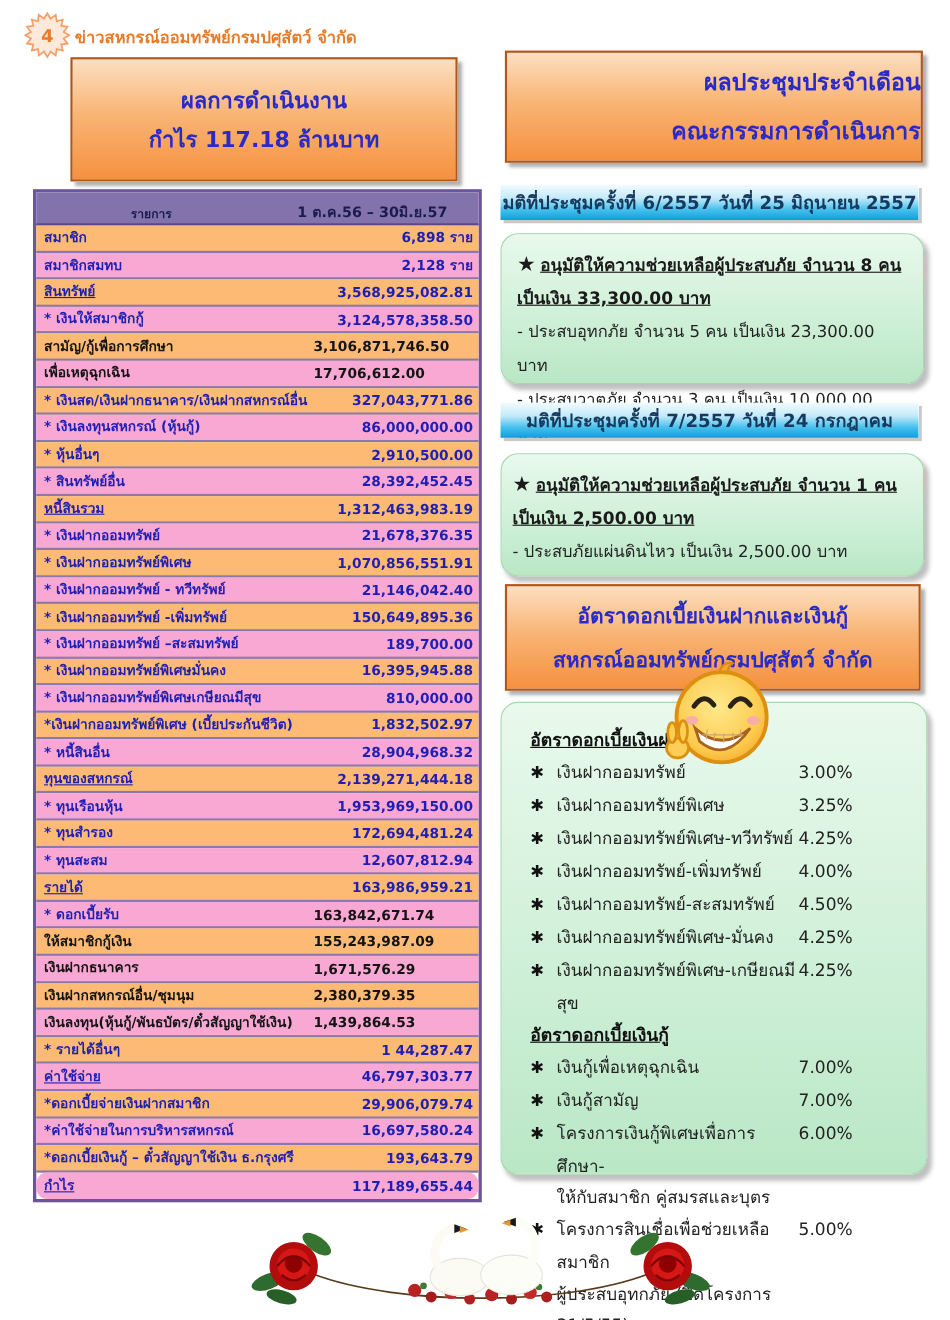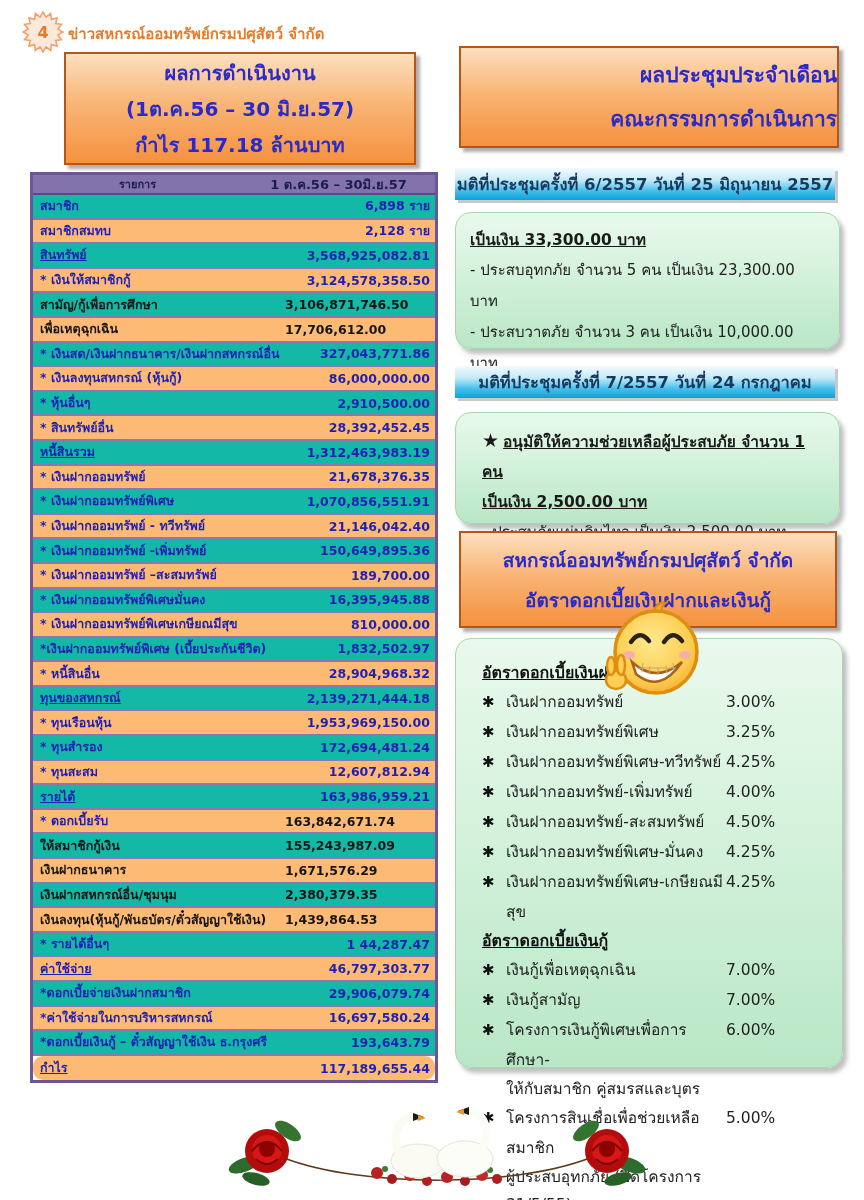--- a/index.html
+++ b/index.html
@@ -21,27 +21,27 @@
     box-shadow:4px 4px 3px rgba(110,110,110,.55);
     display:flex; flex-direction:column; justify-content:center; align-items:center;
     color:#2a2ac8; font-weight:bold; text-align:center; }
   .ob-left   { left:64px;  top:52px;  width:352px; height:113px; font-size:20px; line-height:36px; }
   .ob-right1 { left:459px; top:46px;  width:380px; height:102px; font-size:21px; line-height:44px;align-items:flex-end; }
   .ob-right2 { left:459px; top:531px; width:378px; height:97px;  font-size:19px; line-height:40px; }
 
   
   .fin-table { position:absolute; left:30px; top:172px; width:408px;
     border:3px solid #6c5697; background:#fff; }
-  .fin-head { display:flex; height:20px; background:#8273ac; border-bottom:2px solid #5d4788;
-    color:#1b1b4f; font-weight:bold; align-items:center; }
+  .fin-head { display:flex; height:30px; background:#8273ac; border-bottom:2px solid #5d4788;
+    color:#1b1b4f; font-weight:bold; align-items:flex-end; }
   .fh-col1 { flex:0 0 52%; text-align:center; font-size:11px; }
   .fh-col2 { flex:1; text-align:center; font-size:13px; }
-  .fin-row { position:relative; height:24.6px; border-bottom:2px solid #8b78b0; background:#fdba74; }
+  .fin-row { position:relative; height:24.6px; border-bottom:2px solid #8b78b0; background:#f9a8d4; }
   .fin-row:last-child { border-bottom:none;border-radius:10px; }
-  .fin-row.alt { background:#14b8a6; }
+  .fin-row.alt { background:#fdba74; }
   .fr-label { position:absolute; left:7px; top:0; height:100%; display:flex; align-items:center;
     font-size:12.5px; font-weight:bold; white-space:nowrap; }
   .fr-label.blue  { color:#1f1fb4; }
   .fr-label.black { color:#141414; }
   .fr-label.und   { text-decoration:underline; }
   .fr-mid { position:absolute; left:252px; top:0; height:100%; display:flex; align-items:center;
     color:#141414; font-size:12.5px; font-weight:bold; white-space:nowrap; }
   .fr-val { position:absolute; right:5px; top:0; height:100%; display:flex; align-items:center;
     color:#1f1fb4; font-size:12.5px; font-weight:bold; white-space:nowrap; }
 
@@ -52,21 +52,21 @@
     display:flex; align-items:center; justify-content:center;
     color:#17395e; font-size:16.5px; font-weight:bold; }
   .bar1 { top:168px; }
   .bar2 { top:366px; }
 
   
   .green-box { position:absolute; border-radius:16px; border:1px solid #a5d6ae;
     background:linear-gradient(180deg,#e9f9ec 0%,#cdefd6 60%,#b9e7c6 100%);
     box-shadow:4px 5px 4px rgba(140,140,140,.55); color:#1a1a1a; }
   .gb1 { left:455px; top:212px; width:385px; height:137px; padding:12px 14px; }
-  .gb2 { left:455px; top:412px; width:385px; height:112px; padding:12px 26px; }
+  .gb2 { left:455px; top:412px; width:385px; height:112px; padding:12px 10px; }
   .gb3 { left:455px; top:638px; width:388px; height:430px; padding:20px 16px 10px 26px; }
   .gb-head { font-size:15.5px; font-weight:bold; line-height:30px; }
   .gb-head .star { font-size:19px; text-decoration:none; display:inline-block; margin-right:4px; }
   .gb-head u { text-decoration:underline; }
   .gb-line { font-size:15px; line-height:31px; color:#222; }
 
   
   .rate-section { font-size:16px; font-weight:bold; text-decoration:underline; line-height:28px; color:#111; }
   .rate-item { display:flex; align-items:flex-start; line-height:30px; font-size:15.5px; color:#222; }
   .rate-item .bullet { flex:0 0 24px; font-size:15px; color:#111; }
@@ -85,21 +85,20 @@
   <div class="masthead-badge">
     <svg width="42" height="42" viewBox="0 0 40 40">
       <polygon points="39,20 34.2,22.8 37.6,27.3 32.1,28.1 33.4,33.4 28.1,32.1 27.3,37.6 22.8,34.2 20,39 17.2,34.2 12.7,37.6 11.9,32.1 6.6,33.4 7.9,28.1 2.4,27.3 5.8,22.8 1,20 5.8,17.2 2.4,12.7 7.9,11.9 6.6,6.6 11.9,7.9 12.7,2.4 17.2,5.8 20,1 22.8,5.8 27.3,2.4 28.1,7.9 33.4,6.6 32.1,11.9 37.6,12.7 34.2,17.2" fill="#fce9da" stroke="#f0a06c" stroke-width="1.5"></polygon>
     </svg>
     <div class="num">4</div>
   </div>
   <div class="masthead-title">ข่าวสหกรณ์ออมทรัพย์กรมปศุสัตว์ จำกัด</div>
 
   <div class="orange-box ob-left">
     <div>ผลการดำเนินงาน</div>
-    <div>(1ต.ค.56 – 30 มิ.ย.57)</div>
     <div>กำไร 117.18 ล้านบาท</div>
   </div>
 
   <div class="fin-table">
     <div class="fin-head">
       <div class="fh-col1">รายการ</div>
       <div class="fh-col2">1 ต.ค.56 – 30มิ.ย.57</div>
     </div>
     <div>
         <div class="fin-row alt">
@@ -286,40 +285,41 @@
   </div>
 
   <div class="orange-box ob-right1">
     <div>ผลประชุมประจำเดือน</div>
     <div>คณะกรรมการดำเนินการ</div>
   </div>
 
   <div class="blue-bar bar1">มติที่ประชุมครั้งที่ 6/2557 วันที่ 25 มิถุนายน 2557</div>
 
   <div class="green-box gb1">
+    <div class="gb-head"><span class="star">★</span><u>อนุมัติให้ความช่วยเหลือผู้ประสบภัย จำนวน 8 คน</u></div>
     <div class="gb-head"><u>เป็นเงิน 33,300.00 บาท</u></div>
     <div>
         <div class="gb-line">- ประสบอุทกภัย จำนวน 5 คน เป็นเงิน 23,300.00 บาท</div>
         <div class="gb-line">- ประสบวาตภัย  จำนวน 3 คน เป็นเงิน 10,000.00 บาท</div>
       </div>
   </div>
 
   <div class="blue-bar bar2">มติที่ประชุมครั้งที่ 7/2557 วันที่ 24 กรกฎาคม</div>
 
   <div class="green-box gb2">
     <div class="gb-head"><span class="star">★</span><u>อนุมัติให้ความช่วยเหลือผู้ประสบภัย จำนวน 1 คน</u></div>
     <div class="gb-head"><u>เป็นเงิน 2,500.00 บาท</u></div>
     <div>
         <div class="gb-line">- ประสบภัยแผ่นดินไหว  เป็นเงิน 2,500.00 บาท</div>
       </div>
   </div>
 
   <div class="orange-box ob-right2">
+    <div>อัตราดอกเบี้ยเงินฝากและเงินกู้</div>
     <div>สหกรณ์ออมทรัพย์กรมปศุสัตว์ จำกัด</div>
-    <div>อัตราดอกเบี้ยเงินฝากและเงินกู้</div>
   </div>
 
   <div class="green-box gb3">
     <div class="rate-section">อัตราดอกเบี้ยเงินฝาก</div>
     <div>
         <div class="rate-item">
           <div class="bullet">✱</div>
           <div class="rlabel">
             <div>เงินฝากออมทรัพย์</div>
           </div>

